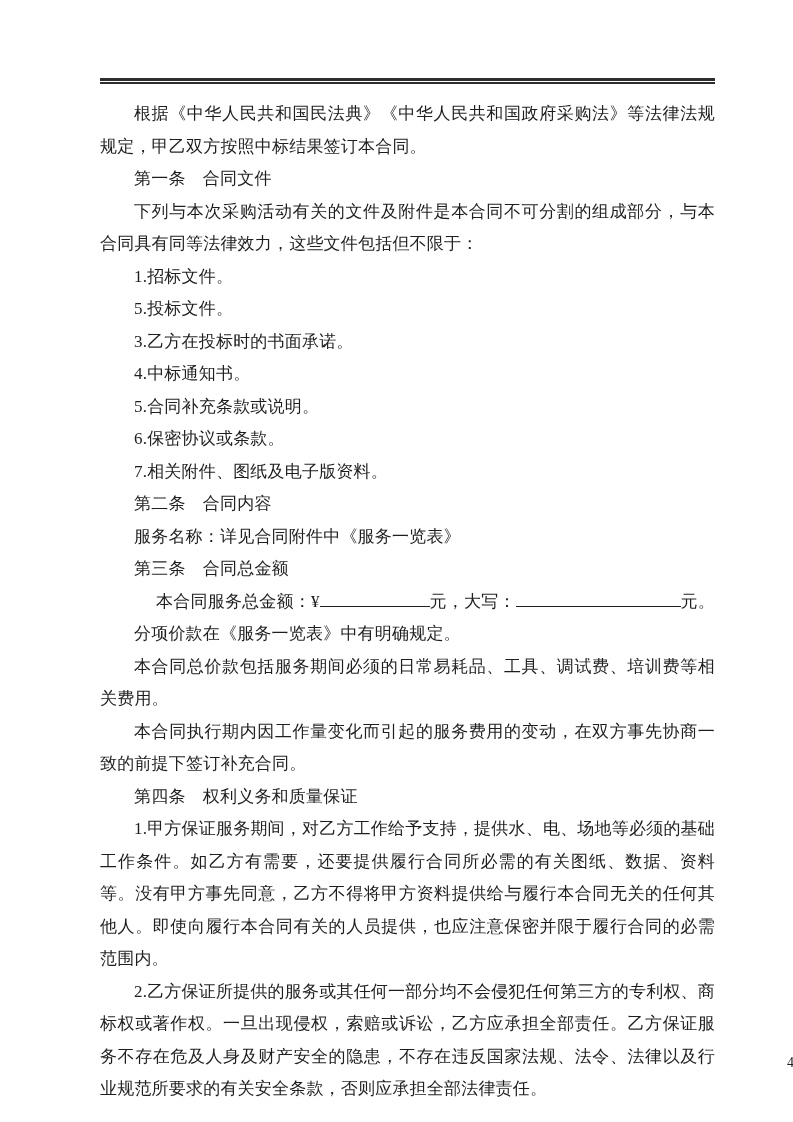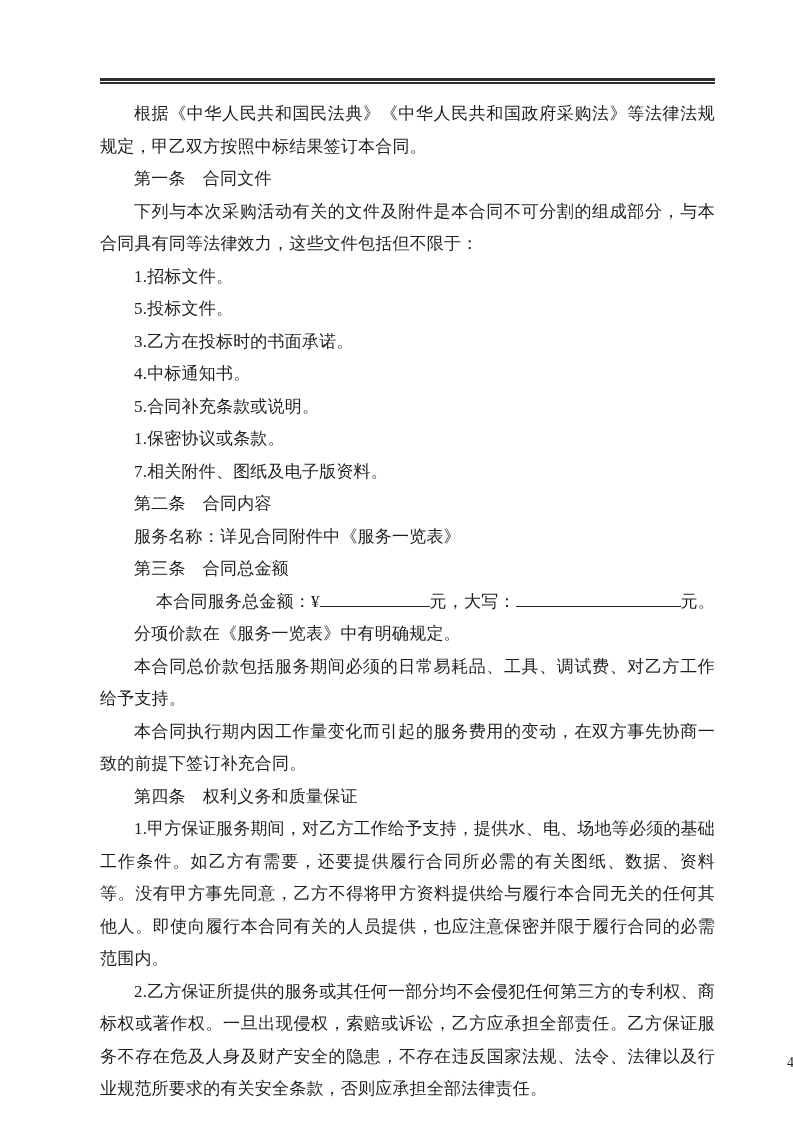--- a/index.html
+++ b/index.html
@@ -71,28 +71,28 @@
     <div class="header-rule"></div>
     <main class="doc-body">
         <p class="para body">根据《中华人民共和国民法典》《中华人民共和国政府采购法》等法律法规规定，甲乙双方按照中标结果签订本合同。</p>
         <p class="para heading">第一条　合同文件</p>
         <p class="para body">下列与本次采购活动有关的文件及附件是本合同不可分割的组成部分，与本合同具有同等法律效力，这些文件包括但不限于：</p>
         <p class="para list-item">1.招标文件。</p>
         <p class="para list-item">5.投标文件。</p>
         <p class="para list-item">3.乙方在投标时的书面承诺。</p>
         <p class="para list-item">4.中标通知书。</p>
         <p class="para list-item">5.合同补充条款或说明。</p>
-        <p class="para list-item">1.保密协议或条款。</p>
+        <p class="para list-item">6.保密协议或条款。</p>
         <p class="para list-item">7.相关附件、图纸及电子版资料。</p>
         <p class="para heading">第二条　合同内容</p>
         <p class="para body">服务名称：详见合同附件中《服务一览表》</p>
         <p class="para heading">第三条　合同总金额</p>
         <p class="para amount"><span>本合同服务总金额：¥</span><span class="blank" style="width: 110px;"></span><span>元，大写：</span><span class="blank" style="width: 165px;"></span><span>元。</span></p>
         <p class="para body">分项价款在《服务一览表》中有明确规定。</p>
-        <p class="para body">本合同总价款包括服务期间必须的日常易耗品、工具、调试费、对乙方工作给予支持。</p>
+        <p class="para body">本合同总价款包括服务期间必须的日常易耗品、工具、调试费、培训费等相关费用。</p>
         <p class="para body">本合同执行期内因工作量变化而引起的服务费用的变动，在双方事先协商一致的前提下签订补充合同。</p>
         <p class="para heading">第四条　权利义务和质量保证</p>
         <p class="para body">1.甲方保证服务期间，对乙方工作给予支持，提供水、电、场地等必须的基础工作条件。如乙方有需要，还要提供履行合同所必需的有关图纸、数据、资料等。没有甲方事先同意，乙方不得将甲方资料提供给与履行本合同无关的任何其他人。即使向履行本合同有关的人员提供，也应注意保密并限于履行合同的必需范围内。</p>
         <p class="para body">2.乙方保证所提供的服务或其任何一部分均不会侵犯任何第三方的专利权、商标权或著作权。一旦出现侵权，索赔或诉讼，乙方应承担全部责任。乙方保证服务不存在危及人身及财产安全的隐患，不存在违反国家法规、法令、法律以及行业规范所要求的有关安全条款，否则应承担全部法律责任。</p>
       </main>
   </div>
   <div class="page-number">40</div>
 </div>
 
 </body></html>

